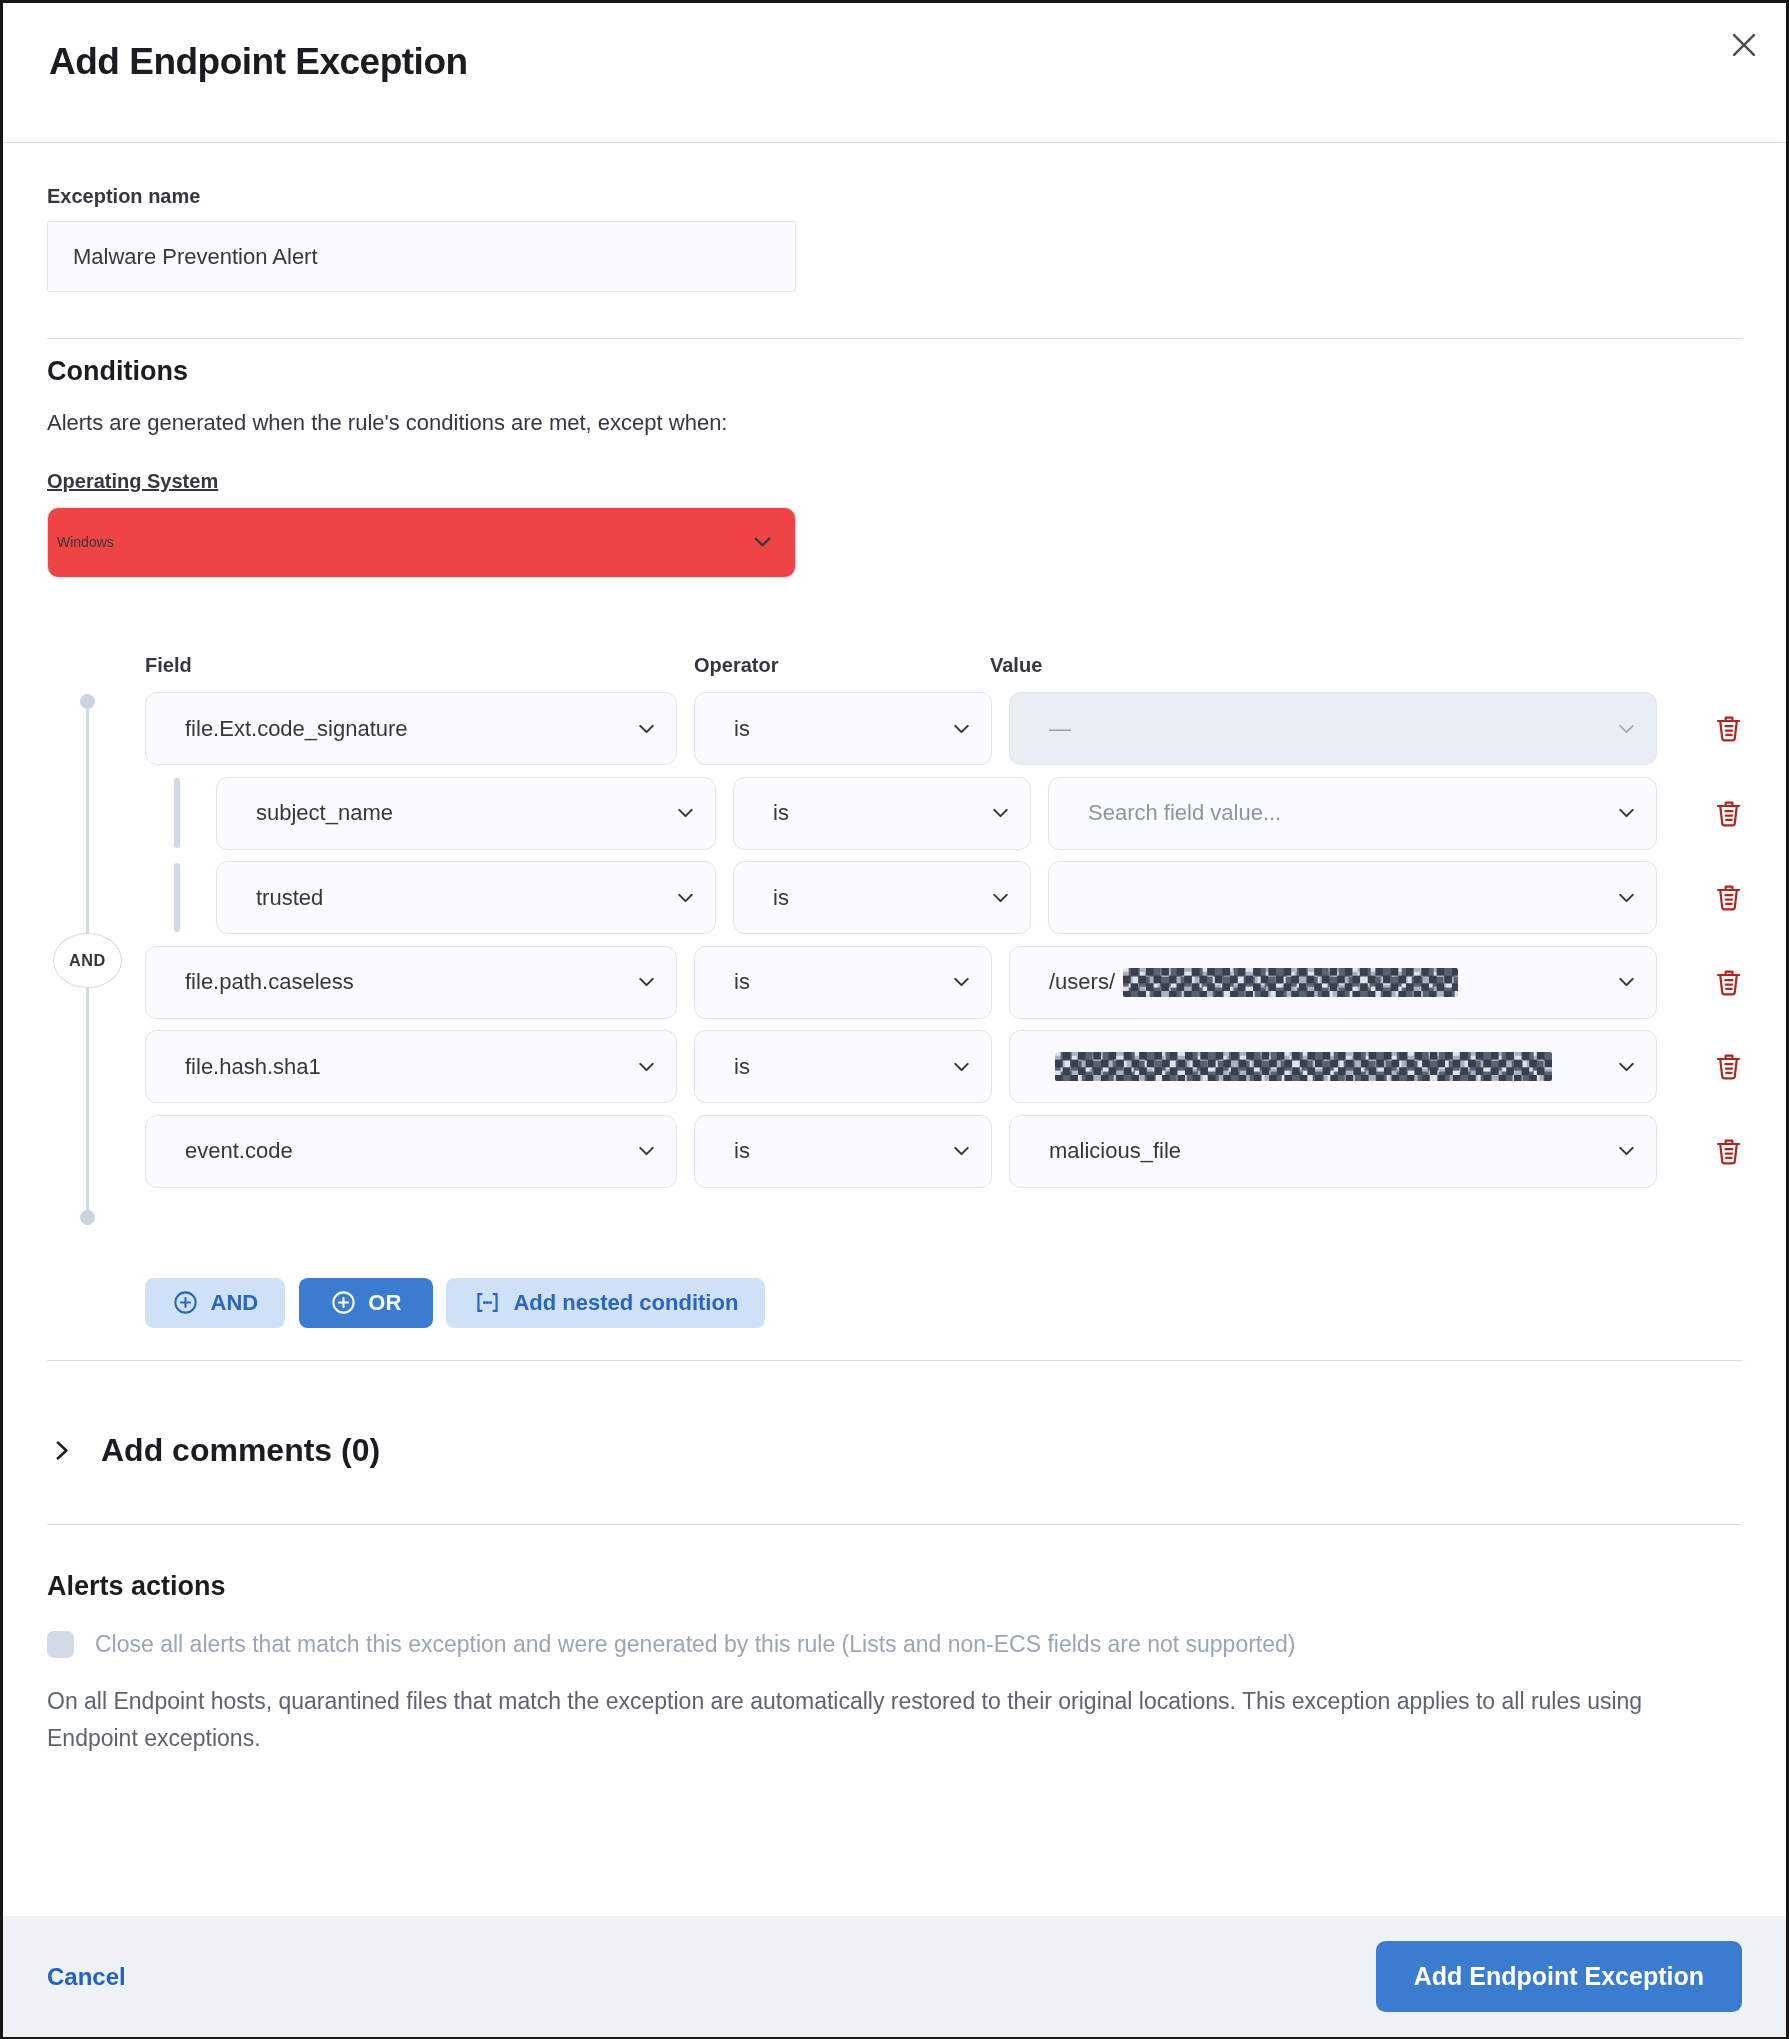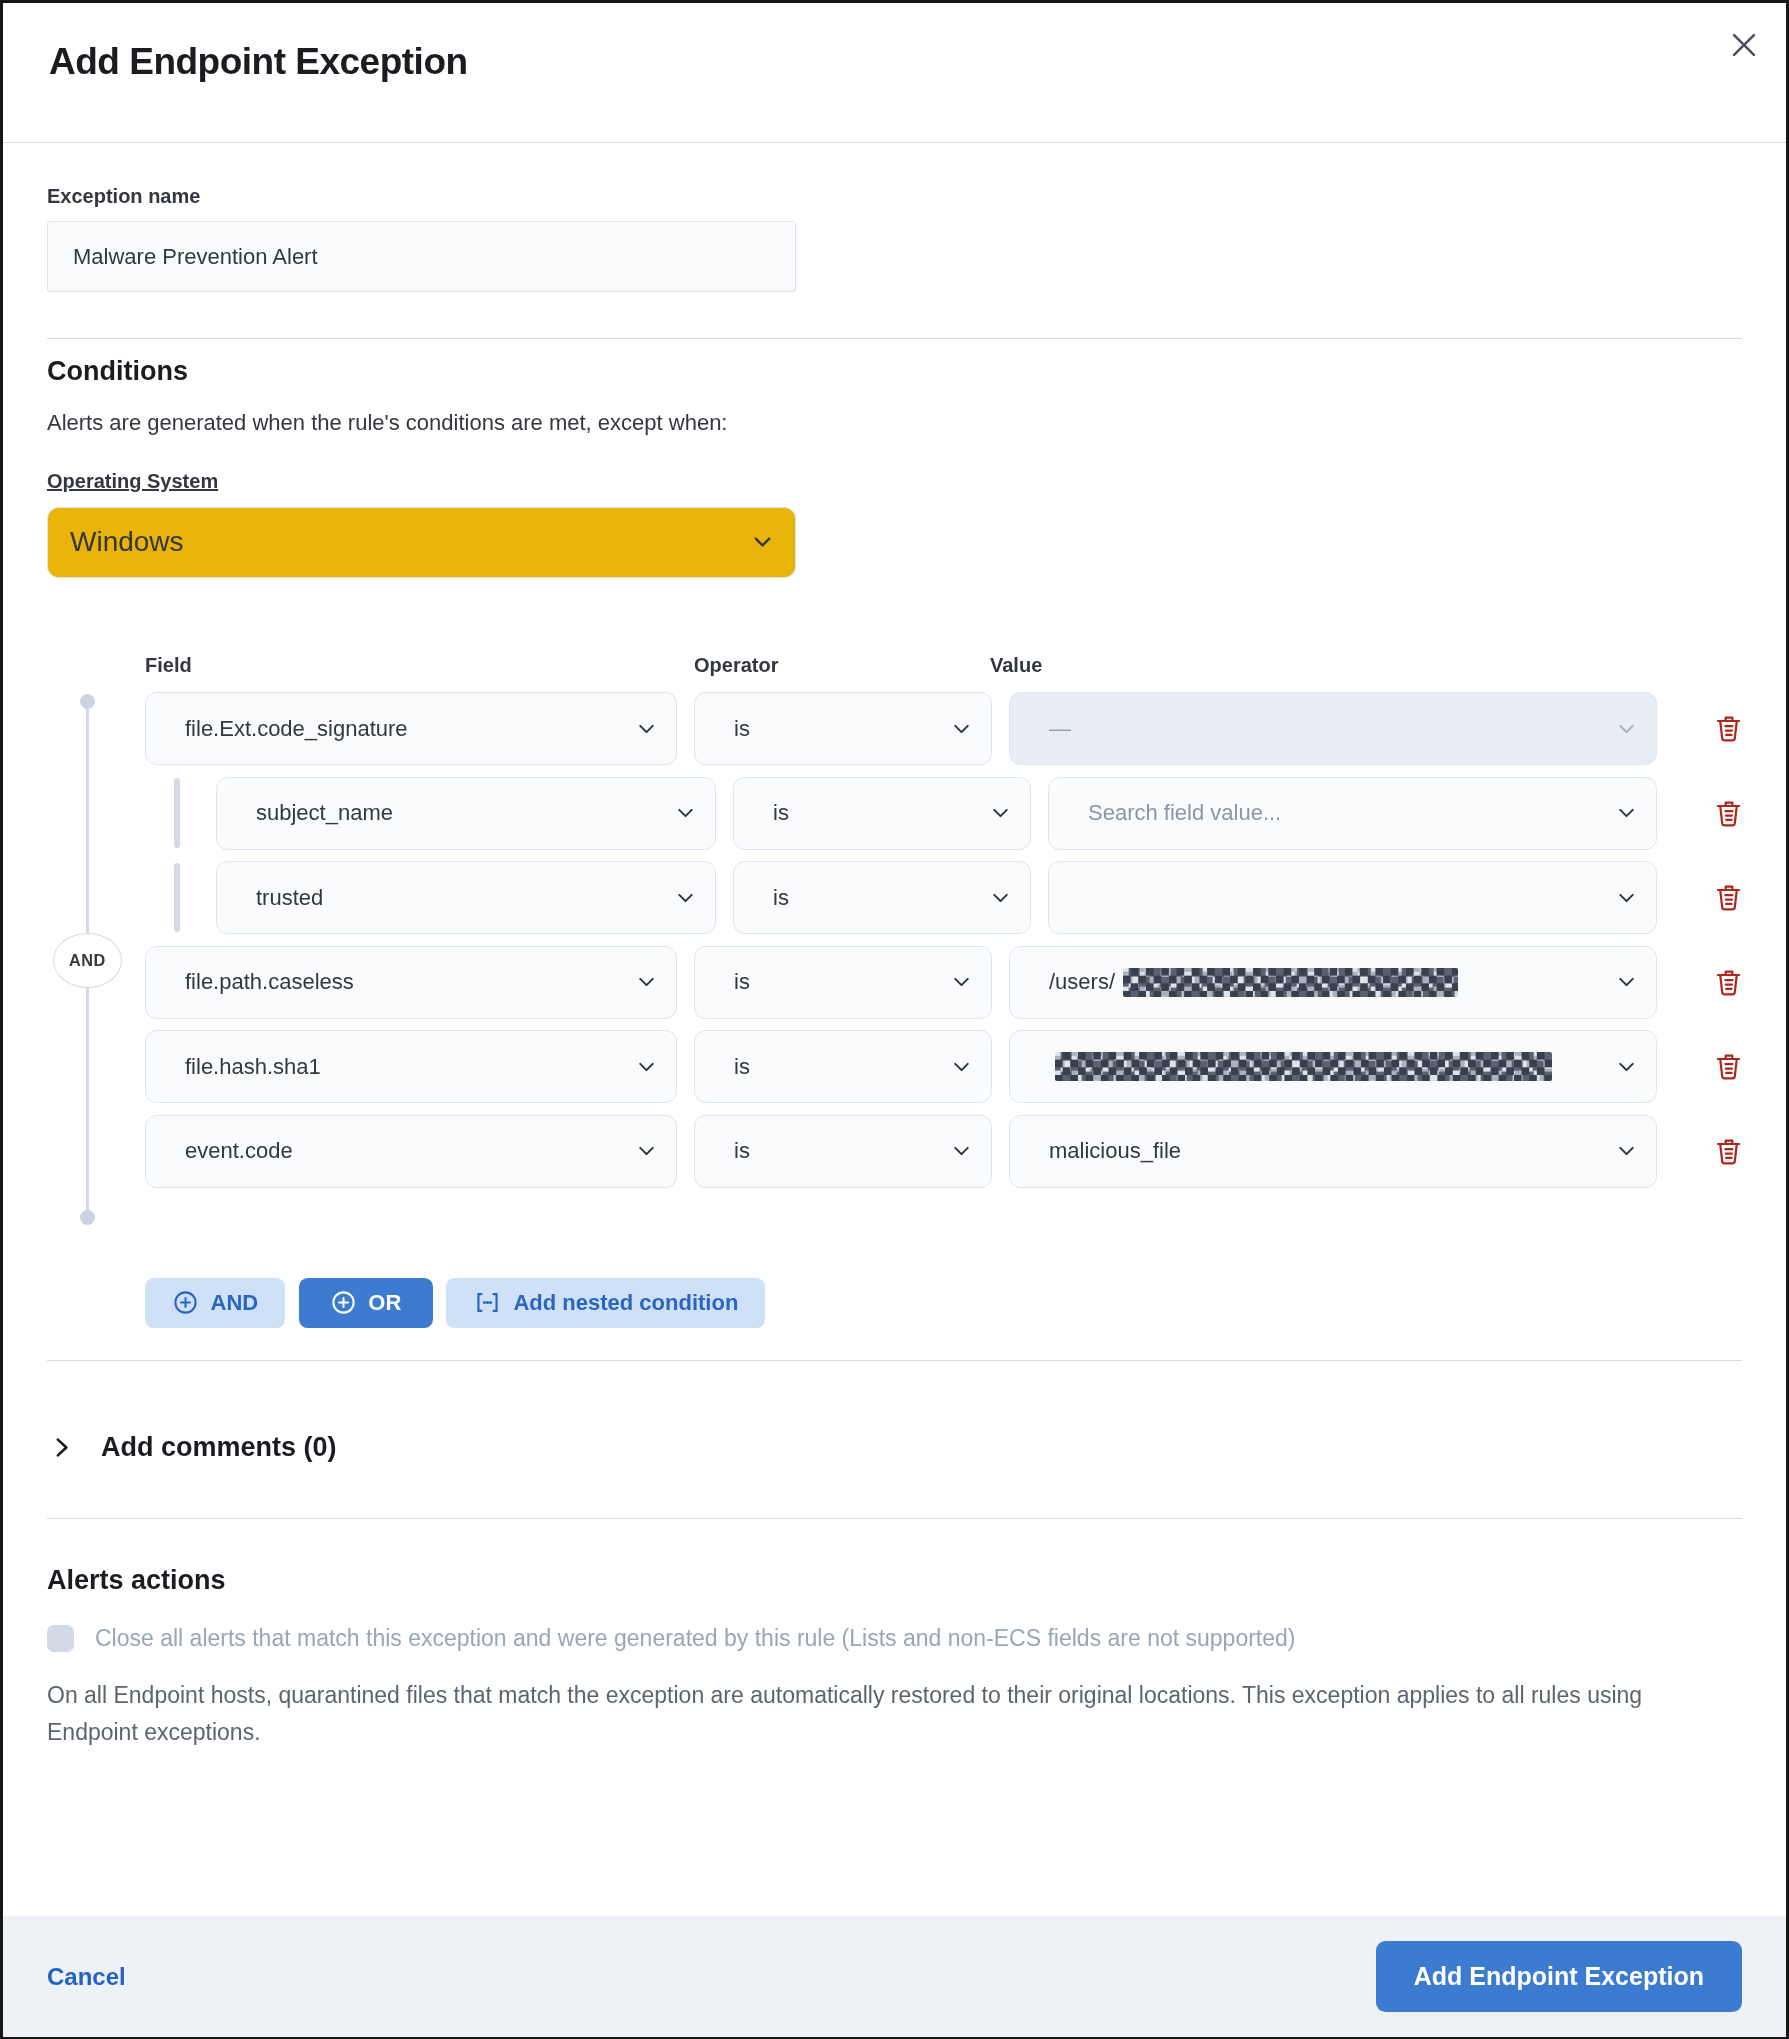--- a/index.html
+++ b/index.html
@@ -45,23 +45,23 @@
   .div2 { margin-top: 32.5px; }
   .div3 { margin-top: 55px; }
 
   h2.section { font-size: 27px; font-weight: bold; color: #1a1c21; }
   .conditions-h { margin-top: 17px; }
   .cond-desc { margin-top: 23px; font-size: 22px; color: #343741; }
   .os-label { margin-top: 34px; text-decoration: underline; }
 
   .select-box {
     position: relative; width: 749px; height: 71px;
-    background: #eab308; border: 1.9px solid #dde3ef; border-radius: 11.5px;
-    display: flex; align-items: center; padding: 0 57px 0 22px;
-    font-size: 28px; color: #343741; cursor: pointer;
+    background: #ef4444; border: 1.9px solid #dde3ef; border-radius: 11.5px;
+    display: flex; align-items: center; padding: 0 57px 0 9px;
+    font-size: 14px; color: #343741; cursor: pointer;
   }
   .select-box .chev { position: absolute; right: 19px; top: 50%; transform: translateY(-50%); }
 
   
   .builder { margin-top: 76px; margin-left: 98px; }
   .col-heads { display: flex; gap: 17px; margin-bottom: 15.3px; }
   .col-heads span { font-size: 20px; font-weight: bold; color: #343741; }
   .ch-field { width: 532px; } .ch-op { width: 279px; } .ch-val { flex: 1; }
 
   .rows-wrap { position: relative; width: 1512px; }
@@ -122,21 +122,21 @@
     height: 50px; border: none; border-radius: 8.6px; cursor: pointer;
     display: flex; align-items: center; justify-content: center; gap: 11.5px;
     font-size: 22px; font-weight: bold; font-family: "Liberation Sans", sans-serif;
     padding: 0 27px;
   }
   .lbtn.light { background: #cfe1f6; color: #2a65c0; }
   .lbtn.filled { background: #3b7cd0; color: #ffffff; min-width: 134px; }
 
   
   .comments-row { display: flex; align-items: center; gap: 25px; margin-top: 71px; cursor: pointer; }
-  .comments-row h2 { font-size: 27px; font-weight: bold; color: #1a1c21; }
+  .comments-row h2 { font-size: 32px; font-weight: bold; color: #1a1c21; }
 
   
   .alerts-h { margin-top: 46px; }
   .chk-row { display: flex; align-items: center; gap: 21px; margin-top: 29px; }
   .chk {
     width: 27px; height: 27px; border-radius: 6.7px; background: #d3dae6; border: none; flex: 0 0 auto;
   }
   .chk-label { font-size: 23px; color: #9aa5b8; }
   .note { margin-top: 25px; font-size: 23px; line-height: 37px; color: #5d6470; max-width: 1682px; }
 

